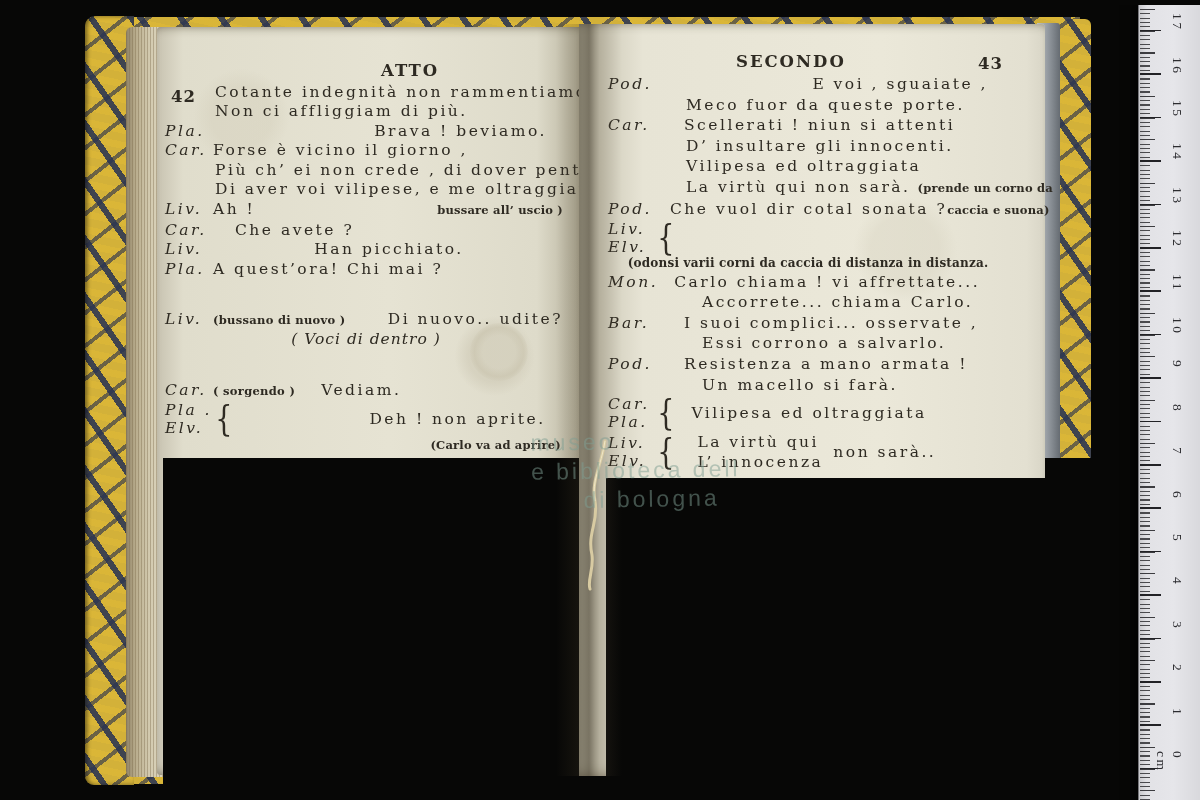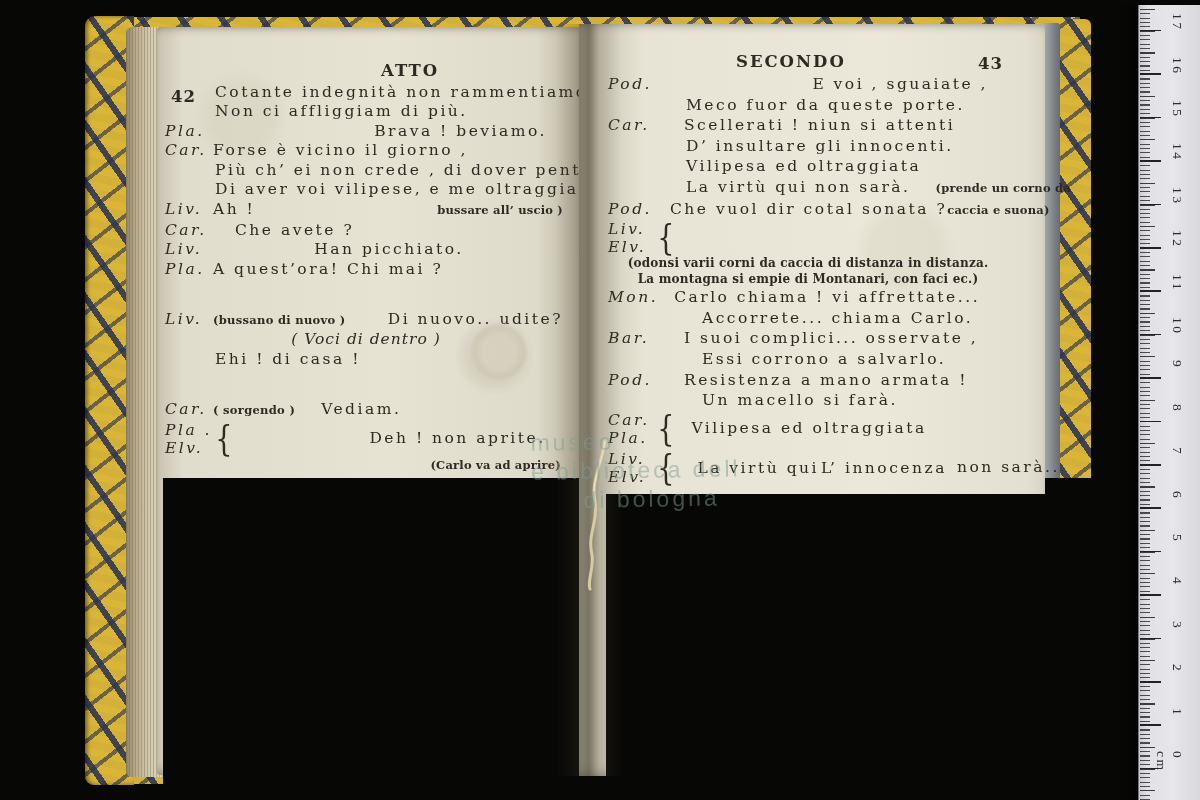--- a/index.html
+++ b/index.html
@@ -56,21 +56,21 @@
   .textcol-right .pg-num{left:372px;}
   .pg-title{position:absolute;top:0;}
   .textcol-left .pg-title{left:171px;letter-spacing:2px;margin-left:47px;}
   .textcol-right .pg-title{left:130px;letter-spacing:2px;}
 
   .line{display:flex;align-items:baseline;min-height:var(--lh);line-height:var(--lh);
         font-size:15.5px;padding-left:2px;}
   .spk{flex:0 0 46px;font-style:italic;}
   .txt{margin-left:2px;}
   .pre{font-size:11.5px;font-weight:700;margin-left:2px;letter-spacing:.3px;margin-top:32px;}
-  .note{font-size:11.5px;font-weight:700;margin-left:25px;letter-spacing:.2px;}
+  .note{font-size:11.5px;font-weight:700;margin-left:7px;letter-spacing:.2px;}
   .noteR{font-size:11.5px;font-weight:700;margin-left:auto;letter-spacing:.2px;}
   .i1{padding-left:var(--i1);}
   .i1b{padding-left:var(--i1b);}
   .tc .txt{margin-left:auto;margin-right:auto;}
   .tr .txt{margin-left:auto;}
   .it .txt{font-style:italic;letter-spacing:1px;}
   .sm{font-size:11.5px;font-weight:700;min-height:16px;line-height:16px;}
   .sm .txt{letter-spacing:.2px;}
   .pr4{padding-right:4px;} .pr6{padding-right:6px;} .pr18{padding-right:18px;} .pr20{padding-right:20px;}
   .ml16 .txt{margin-left:16px;} .ml24 .txt{margin-left:24px;text-align:right;}
@@ -79,21 +79,21 @@
   .sd{justify-content:center;font-size:12px;font-weight:700;min-height:15.5px;line-height:15.5px;letter-spacing:.2px;}
 
   
   .bgrp{min-height:36px;align-items:center;}
   .bgrp.two{min-height:42px;}
   .bnames{display:flex;flex-direction:column;flex:0 0 46px;font-style:italic;line-height:18px;font-size:15.5px;}
   .brace{flex:0 0 15px;font-size:36px;line-height:36px;transform:scaleX(.75);}
   .bml12 .txt{margin-left:12px;}
   .bml15 .txt{margin-left:15px;}
   .bml132 .txt{margin-left:132px;}
-  .b2col{display:flex;flex-direction:row;margin-left:16px;line-height:20px;}
+  .b2col{display:flex;flex-direction:column;margin-left:16px;line-height:20px;}
   .mid{margin-left:10px;align-self:center;}
 
   
   .watermark{position:absolute;left:531px;top:422px;z-index:6;pointer-events:none;
     font-family:"Liberation Sans",sans-serif;color:rgba(126,158,146,.5);
     font-size:23px;letter-spacing:3px;line-height:29px;transform:rotate(-1deg);}
   .watermark div:nth-child(3){margin-left:52px;}
   .thread{position:absolute;left:581px;top:434px;z-index:5;}
   .stain{position:absolute;left:470px;top:318px;width:58px;height:58px;border-radius:50%;z-index:4;
     background:radial-gradient(circle, rgba(214,209,189,.0) 40%, rgba(200,194,172,.55) 60%, rgba(214,209,189,0) 75%);}
@@ -170,23 +170,20 @@
             <span class="txt">A quest’ora! Chi mai ?</span>
           </div>
           <div class="line tr pr4">
             <span class="spk">Liv.</span>
             <span class="pre">(bussano di nuovo )</span>
             <span class="txt">Di nuovo.. udite?</span>
           </div>
           <div class="line tc it">
             <span class="txt">( Voci di dentro )</span>
           </div>
-          <div class="line i1">
-            <span class="txt">Ehi ! di casa !</span>
-          </div>
           <div class="line ml26">
             <span class="spk">Car.</span>
             <span class="pre">( sorgendo )</span>
             <span class="txt">Vediam.</span>
           </div>
           <div class="line bml132 bgrp">
             <span class="bnames">
               <span class="bn">Pla .</span>
               <span class="bn">Elv.</span>
             </span>
@@ -238,23 +235,20 @@
           </div>
           <div class="line bml15 bgrp">
             <span class="bnames">
               <span class="bn">Liv.</span>
               <span class="bn">Elv.</span>
             </span>
             <span class="brace">{</span>
           </div>
           <div class="line sd">
             <span class="txt">(odonsi varii corni da caccia di distanza in distanza.</span>
-          </div>
-          <div class="line sd">
-            <span class="txt">La montagna si empie di Montanari, con faci ec.)</span>
           </div>
           <div class="line ml16">
             <span class="spk">Mon.</span>
             <span class="txt">Carlo chiama ! vi affrettate...</span>
           </div>
           <div class="line i1b">
             <span class="txt">Accorrete... chiama Carlo.</span>
           </div>
           <div class="line ml30">
             <span class="spk">Bar.</span>

